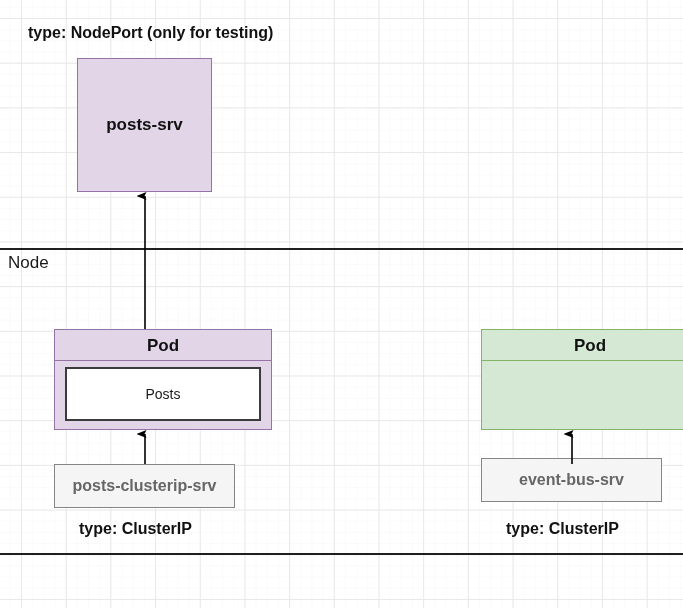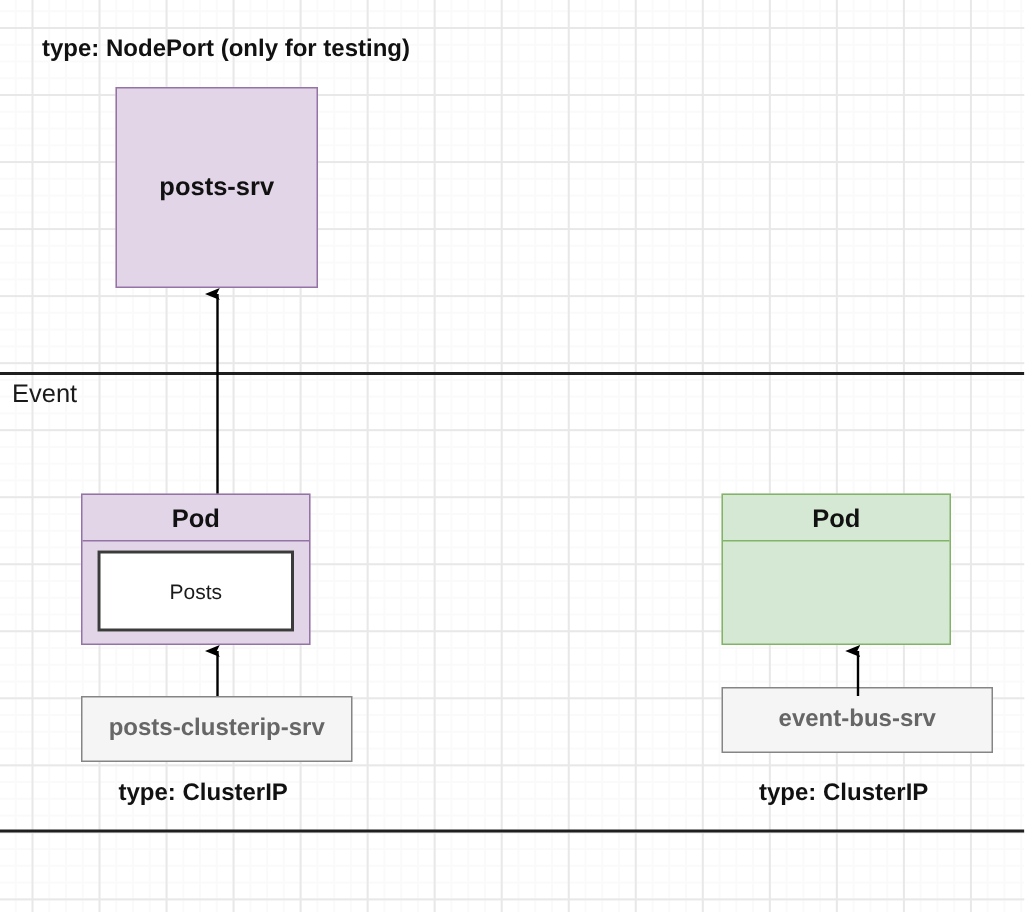--- a/index.html
+++ b/index.html
@@ -57,21 +57,21 @@
     border: 1px solid #9673a6;
     font-size: 17px;
     font-weight: bold;
     color: #111111;
     text-align: center;
   }
 
   .pod {
     position: absolute;
     box-sizing: border-box;
-    width: 153px;
+    width: 218px;
     height: 101px;
     top: 329px;
     display: flex;
     flex-direction: column;
   }
   .pod-purple {
     left: 54px;
     background: #e1d5e7;
     border: 1px solid #9673a6;
   }
@@ -189,21 +189,21 @@
 
   <div class="hline" style="top:248px;"></div>
   <div class="hline" style="top:553px;"></div>
 
   <div class="label label-nodeport">type: NodePort (only for testing)</div>
 
   <div class="box srv-nodeport">
     <span>posts-srv</span>
   </div>
 
-  <div class="label label-node">Event</div>
+  <div class="label label-node">Node</div>
 
   <div class="pod pod-purple">
     <div class="pod-header">Pod</div>
     <div class="pod-body">
       <div class="container-box">
         <span>Posts</span>
       </div>
     </div>
   </div>
 

